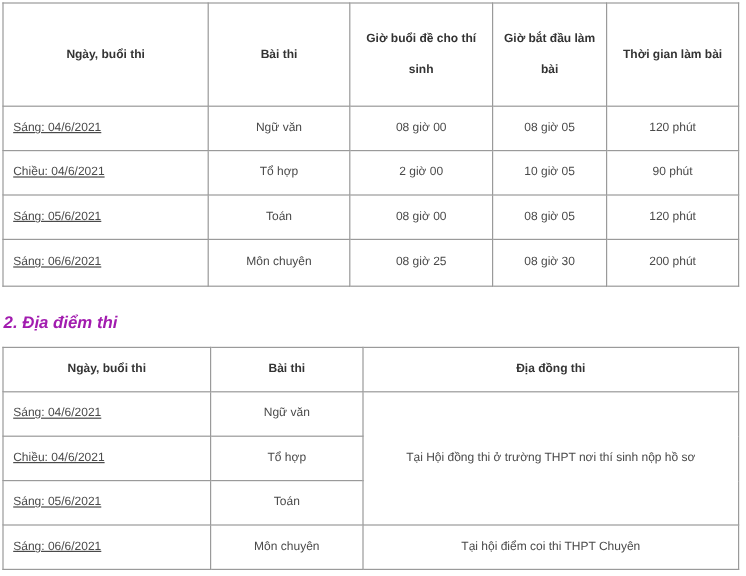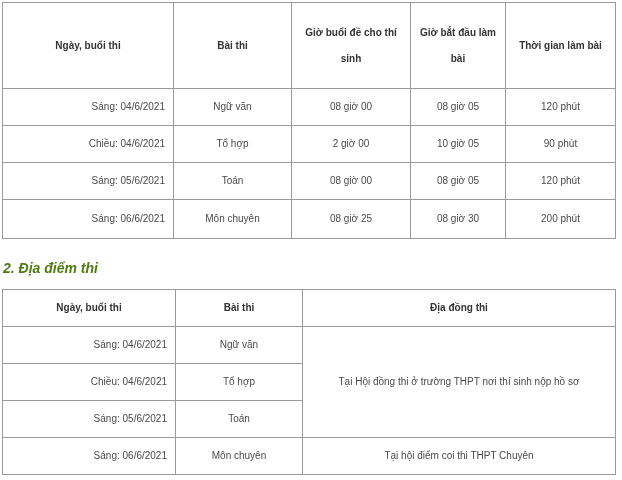--- a/index.html
+++ b/index.html
@@ -15,28 +15,28 @@
     font-size: 10px;
   }
   td, th {
     border: 1.5px solid #9a9a9a;
     padding: 0 8px;
     text-align: center;
     vertical-align: middle;
     line-height: 26px;
   }
   th { font-weight: bold; color: #333333; }
-  td.left { text-align: right; }
+  td.left { text-align: left; text-decoration: underline; }
   #t1 { left: 2px; top: 2px; width: 613px; }
   #t1 thead tr { height: 86px; }
   #t1 tbody tr { height: 37px; }
   #t1 tbody tr:last-child { height: 39px; }
   .section-heading {
     position: absolute; left: 3px; top: 260px;
-    font-size: 14px; font-weight: bold; font-style: italic; color: #4d7c0f;
+    font-size: 14px; font-weight: bold; font-style: italic; color: #a21caf;
     margin: 0;
   }
   #t2 { left: 2px; top: 289px; width: 613px; }
   #t2 tr { height: 37px; }
   #t2 td.loc { line-height: 28px; margin-left: 30px; }
 </style>
 </head>
 <body>
 
 <table id="t1">

